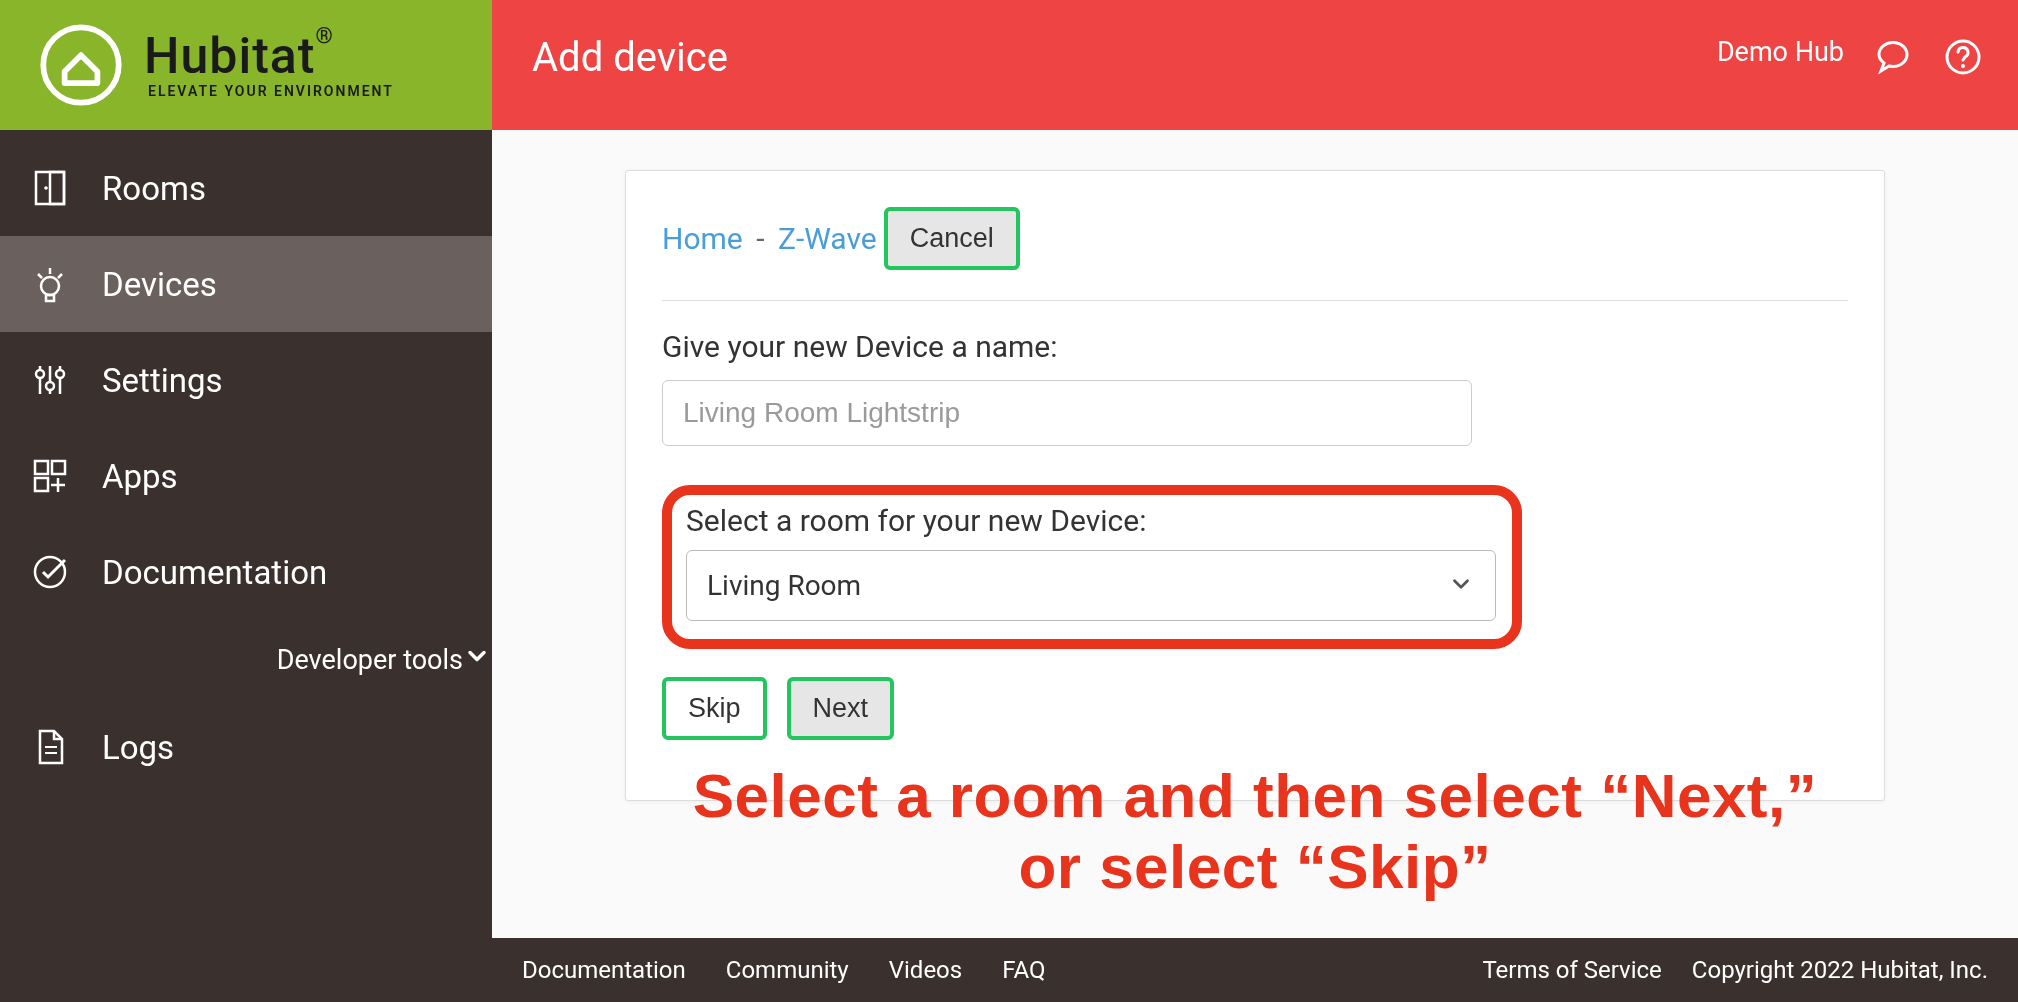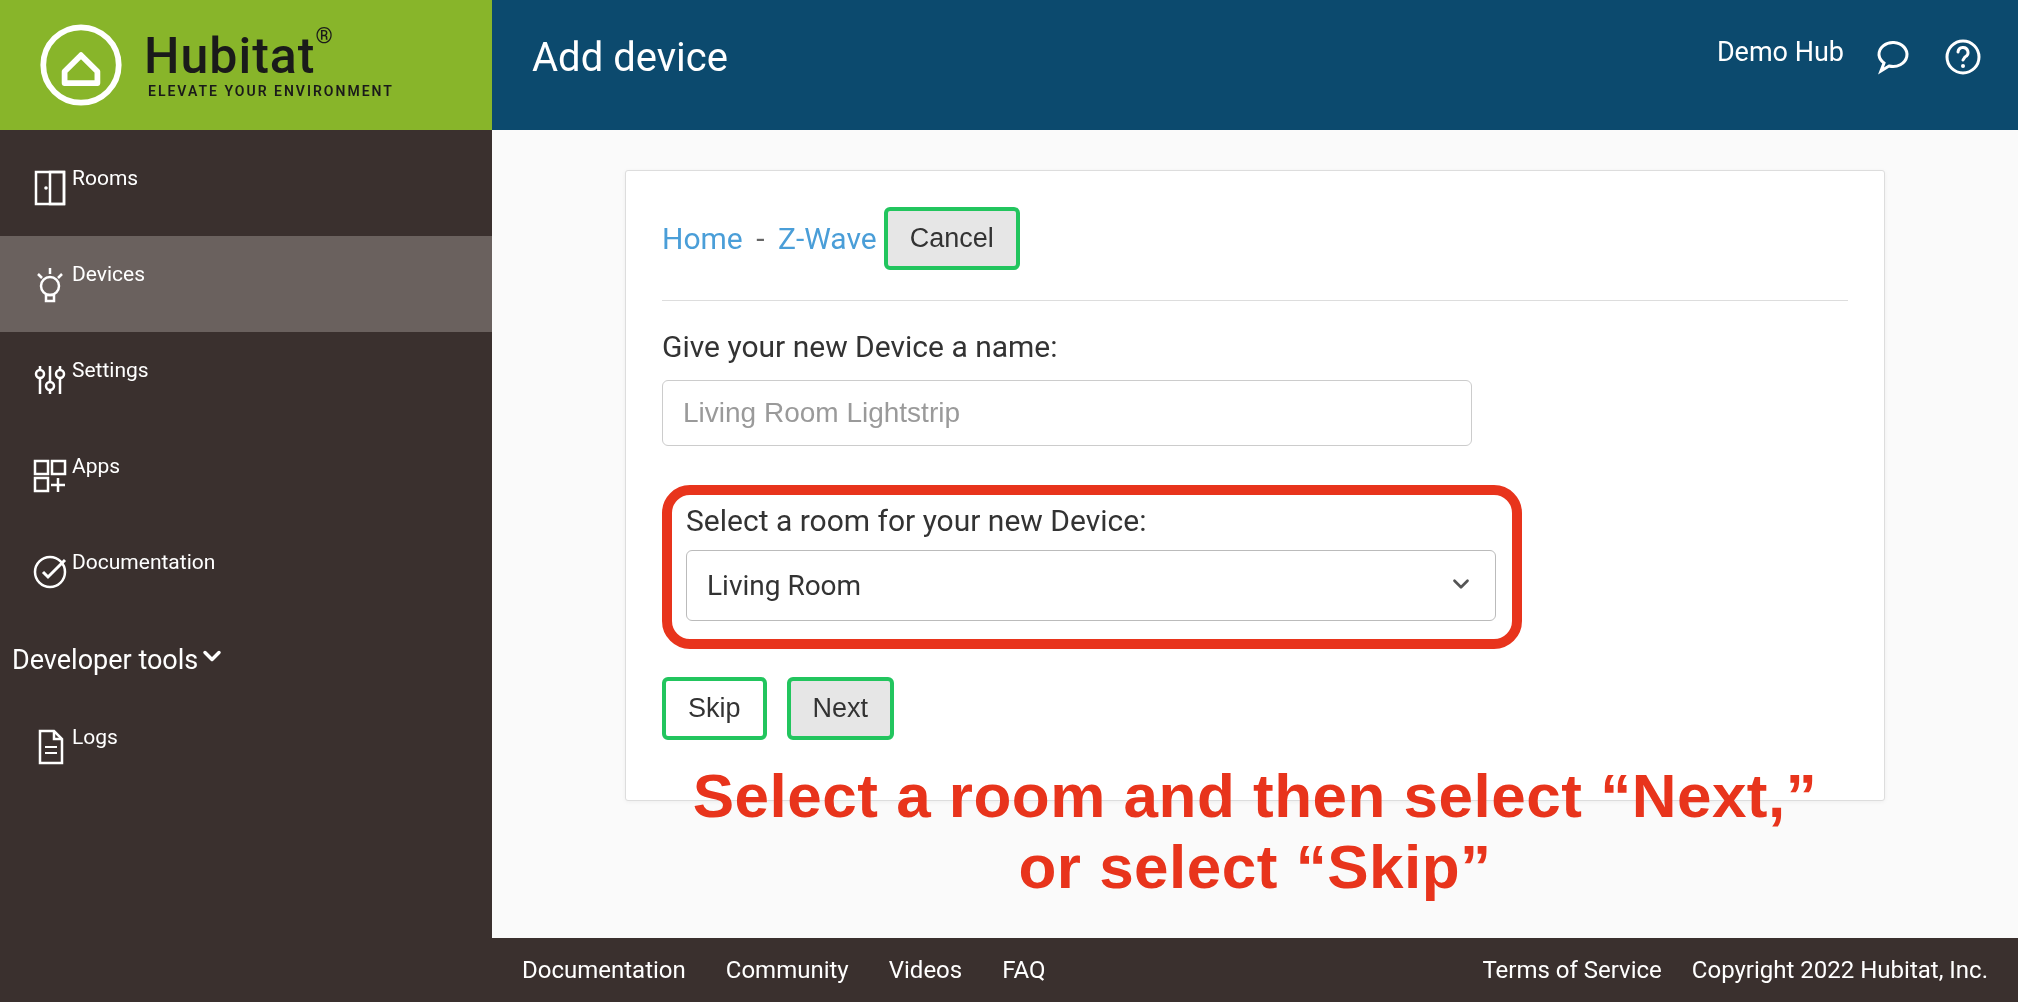--- a/index.html
+++ b/index.html
@@ -34,39 +34,39 @@
     }
     .logo-text { display: flex; flex-direction: column; color: #1a1a1a; }
     .logo-text .brand {
       font-size: 50px; font-weight: 500; letter-spacing: 1px;
       line-height: 1;
     }
     .logo-text .brand sup { font-size: 22px; vertical-align: top; position: relative; top: -6px;}
     .logo-text .tagline { font-size: 14px; letter-spacing: 2px; font-weight: 600; margin-top: 2px; margin-left: 4px;}
     .nav { padding-top: 10px; flex: 1; }
     .nav-item {
-      display: flex; 
+      display: flex; align-items: center; gap: 30px;
       padding: 26px 28px;
-      font-size: 21px;
+      font-size: 33px;
       color: #fff;
       cursor: pointer;
     }
     .nav-item.active { background: #6a615e; }
     .nav-item .icon-slot { width: 44px; height: 44px; display:flex; align-items:center; justify-content:center; flex-shrink:0;}
     .nav-section {
-      display: flex; align-items: center; justify-content: flex-start;
+      display: flex; align-items: center; justify-content: flex-end;
       padding: 22px 1px 22px 12px;
       font-size: 27px; color:#fff; cursor:pointer;
     }
     .main { flex: 1; display: flex; flex-direction: column; background:#3a302e; }
     .topbar {
       height: 130px;
       display: flex; align-items: center;
       padding: 0 34px 16px 40px;
-      background: #0c4a6e;
+      background: #ef4444;
     }
     .topbar-title { font-size: 40px; font-weight: 400; color:#fff; flex:1; }
     .topbar-right { display:flex; gap: 28px; }
     .hub-name { font-size: 27px; color:#fff; }
     .topbar-icon { width:42px; height:42px; display:flex; align-items:center; justify-content:center; cursor:pointer;}
     .content-wrap {
       flex:1; background:#fafafa; position: relative;
       display:flex; justify-content:center; align-items:flex-start;
       padding-top: 40px;
     }

